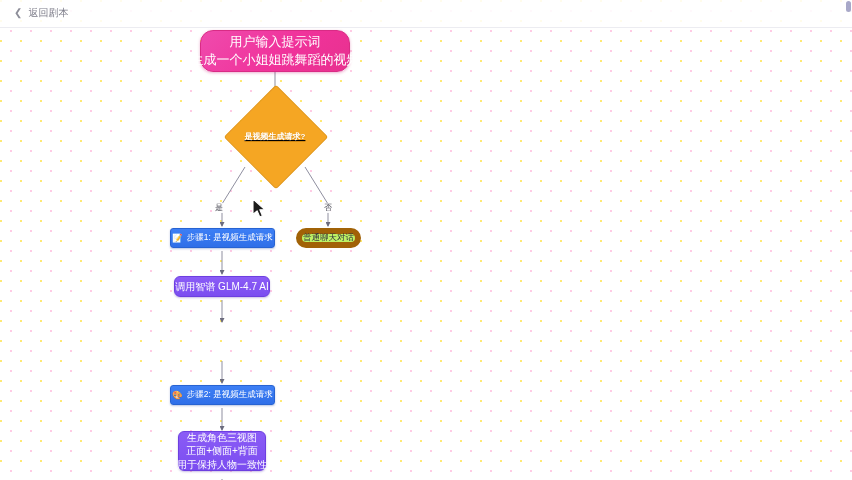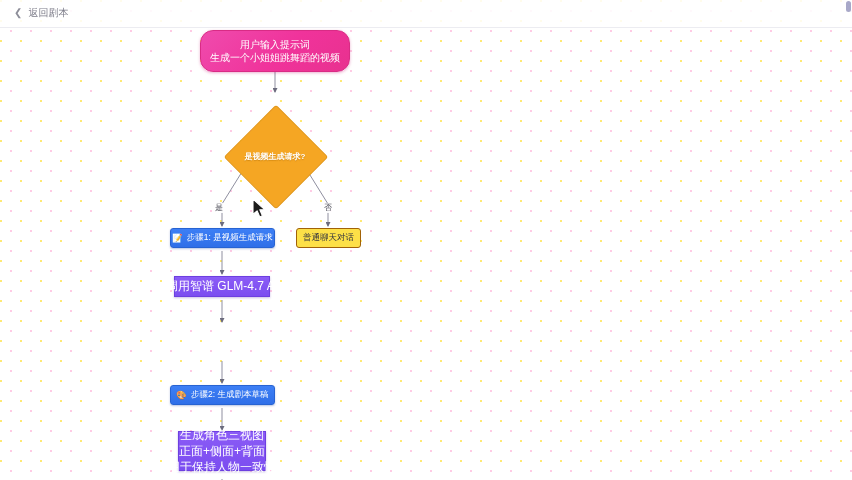--- a/index.html
+++ b/index.html
@@ -112,21 +112,21 @@
     white-space: nowrap;
     line-height: 1.35;
   }
 
   
   .n-start {
     background: linear-gradient(135deg, #ef4bad 0%, #f0339b 55%, #e8318f 100%);
     border: 1px solid #d92b85;
     border-radius: 13px;
     color: #ffffff;
-    font-size: 10px;
+    font-size: 13px;
     padding: 5px 10px;
     box-shadow: 0 1px 3px rgba(200,30,120,0.35);
   }
 
   
   .n-decision {
     background: transparent;
     border: none;
   }
   .n-decision .dia {
@@ -162,32 +162,32 @@
   }
   .n-step .emj {
     font-size: 8.5px;
     line-height: 1;
   }
 
   
   .n-purple {
     background: linear-gradient(180deg, #8b5cf6 0%, #7b4df0 100%);
     border: 1px solid #6d3fe0;
-    border-radius: 0;
-    color: #ffffff;
-    font-size: 12px;
+    border-radius: 6px;
+    color: #ffffff;
+    font-size: 10px;
     padding: 4px 9px;
     box-shadow: 0 1px 2px rgba(80,40,170,0.3);
   }
 
   
   .n-plain {
-    background: #fde047;
-    border: 1px solid #a16207;
-    border-radius: 3px;
+    background: #bef264;
+    border: 6px solid #a16207;
+    border-radius: 10px;
     color: #35353f;
     font-size: 8.5px;
     padding: 4px 9px;
   }
 
   
   .edge-label {
     position: absolute;
     z-index: 14;
     font-size: 8px;
@@ -233,21 +233,21 @@
   <path d="M 222 479 L 222 480" stroke="#8f8fa0" stroke-width="1" fill="none"></path>
 </svg>
 
 <div id="flow">
 
   <div class="node n-start" style="left:200px; top:30px; width:150px; height:42px;">
     <span class="line">用户输入提示词</span>
     <span class="line">生成一个小姐姐跳舞蹈的视频</span>
   </div>
 
-  <div class="node n-decision" style="left:239px; top:120px; width:72px; height:72px;">
+  <div class="node n-decision" style="left:239px; top:100px; width:72px; height:72px;text-decoration:underline;">
     <div class="dia"></div>
     <span class="dia-label">是视频生成请求?</span>
   </div>
 
   <div class="edge-label" style="left:214px; top:203px;">是</div>
   <div class="edge-label" style="left:323px; top:203px;">否</div>
 
   <div class="node n-step" style="left:170px; top:228px; width:105px; height:20px;">
     <span class="emj">📝</span>
     <span class="line">步骤1: 是视频生成请求</span>
@@ -257,21 +257,21 @@
     <span class="line">普通聊天对话</span>
   </div>
 
   <div class="node n-purple" style="left:174px; top:276px; width:96px; height:21px;">
     <span class="line">调用智谱 GLM-4.7 AI</span>
   </div>
 
 
   <div class="node n-step" style="left:170px; top:385px; width:105px; height:20px;">
     <span class="emj">🎨</span>
-    <span class="line">步骤2: 生成剧本草稿</span>
+    <span class="line">步骤2: 是视频生成请求</span>
   </div>
 
   <div class="node n-purple" style="left:178px; top:431px; width:88px; height:40px;">
     <span class="line">生成角色三视图</span>
     <span class="line">正面+侧面+背面</span>
     <span class="line">用于保持人物一致性</span>
   </div>
 
 </div>
 

